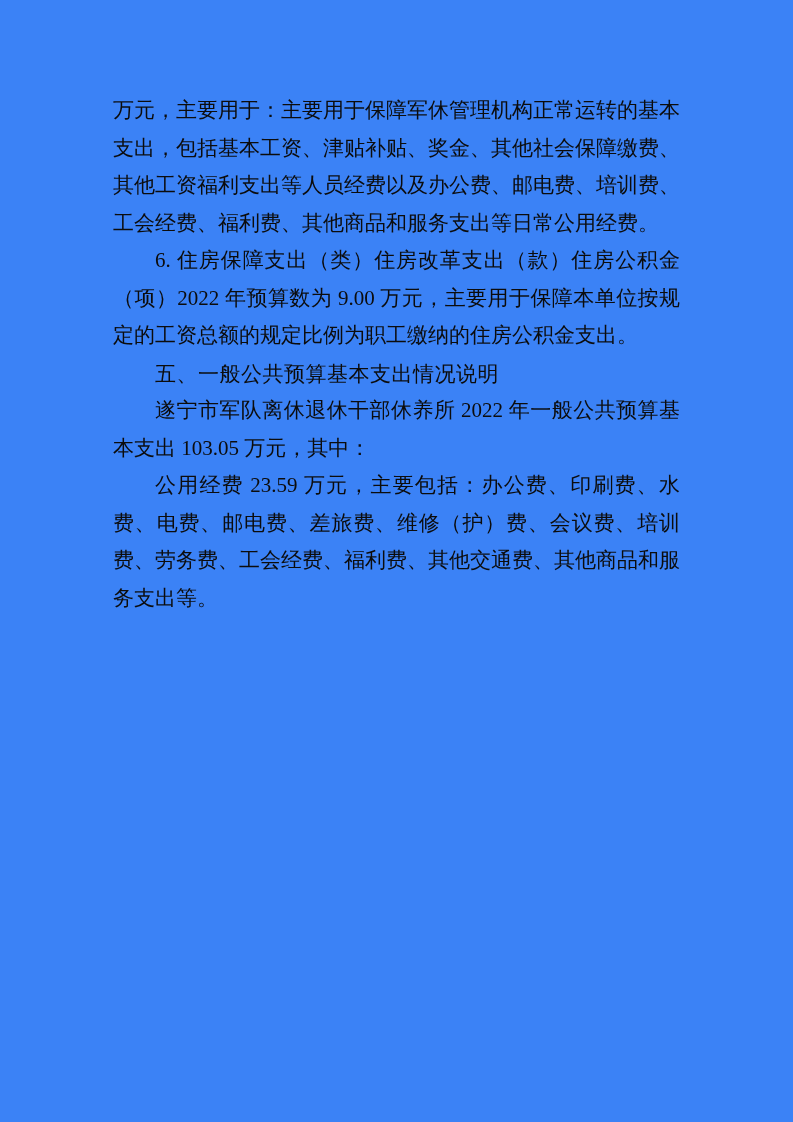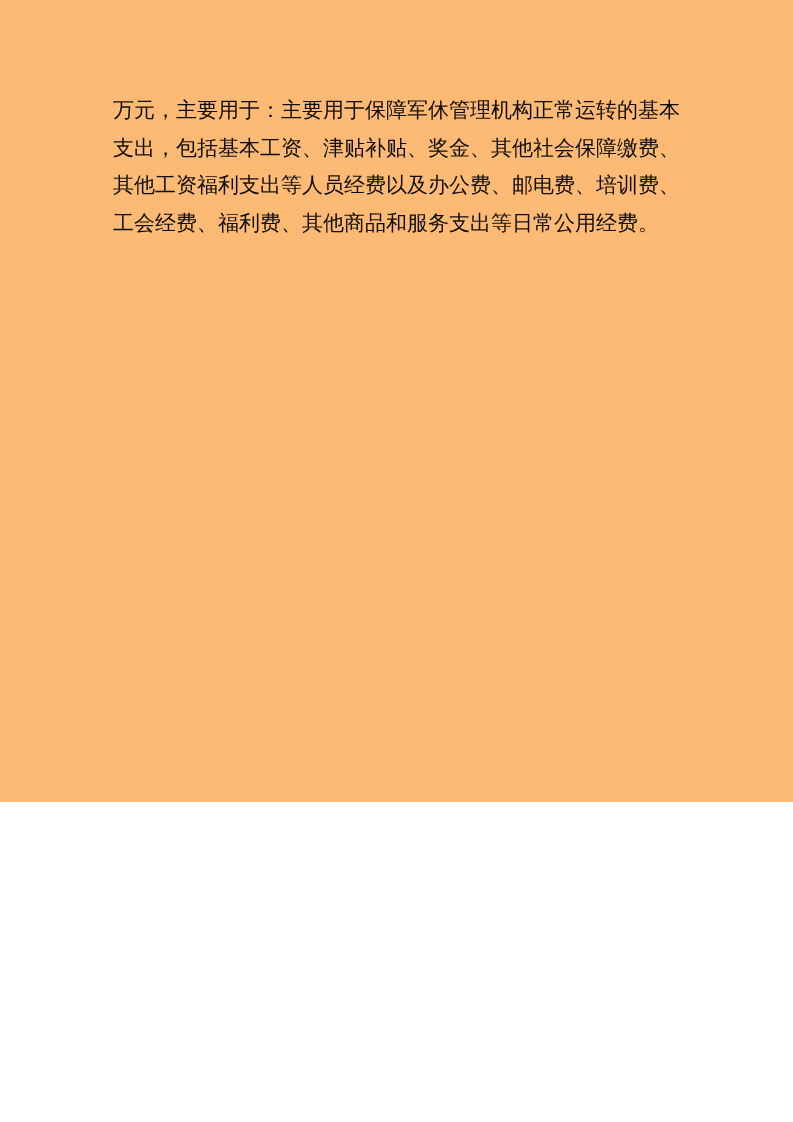--- a/index.html
+++ b/index.html
@@ -3,22 +3,22 @@
 <meta charset="utf-8">
 <style>
   html, body {
     margin: 0;
     padding: 0;
     background: #ffffff;
   }
   .page {
     position: relative;
     width: 793px;
-    height: 802px;
-    background: #fdba74;
+    height: 1122px;
+    background: #3b82f6;
     overflow: hidden;
     box-sizing: border-box;
   }
   .content {
     position: absolute;
     left: 113px;
     top: 92px;
     width: 567px;
   }
   .content p,
@@ -53,20 +53,24 @@
 </style>
 </head>
 <body>
 
 <div class="page">
   <div class="content">
 
     <p class="body-para no-indent">万元，主要用于：主要用于保障军休管理机构正常运转的基本支出，包括基本工资、津贴补贴、奖金、其他社会保障缴费、其他工资福利支出等人员经费以及办公费、邮电费、培训费、工会经费、福利费、其他商品和服务支出等日常公用经费。</p>
 
 
+    <p class="body-para indent">6. 住房保障支出（类）住房改革支出（款）住房公积金（项）2022 年预算数为 9.00 万元，主要用于保障本单位按规定的工资总额的规定比例为职工缴纳的住房公积金支出。</p>
+
+    <h2 class="section-heading">五、一般公共预算基本支出情况说明</h2>
+
+    <p class="body-para indent">遂宁市军队离休退休干部休养所 2022 年一般公共预算基本支出 103.05 万元，其中：</p>
 
 
-
-
+    <p class="body-para indent">公用经费 23.59 万元，主要包括：办公费、印刷费、水费、电费、邮电费、差旅费、维修（护）费、会议费、培训费、劳务费、工会经费、福利费、其他交通费、其他商品和服务支出等。</p>
 
 
   </div>
 </div>
 
 </body></html>

